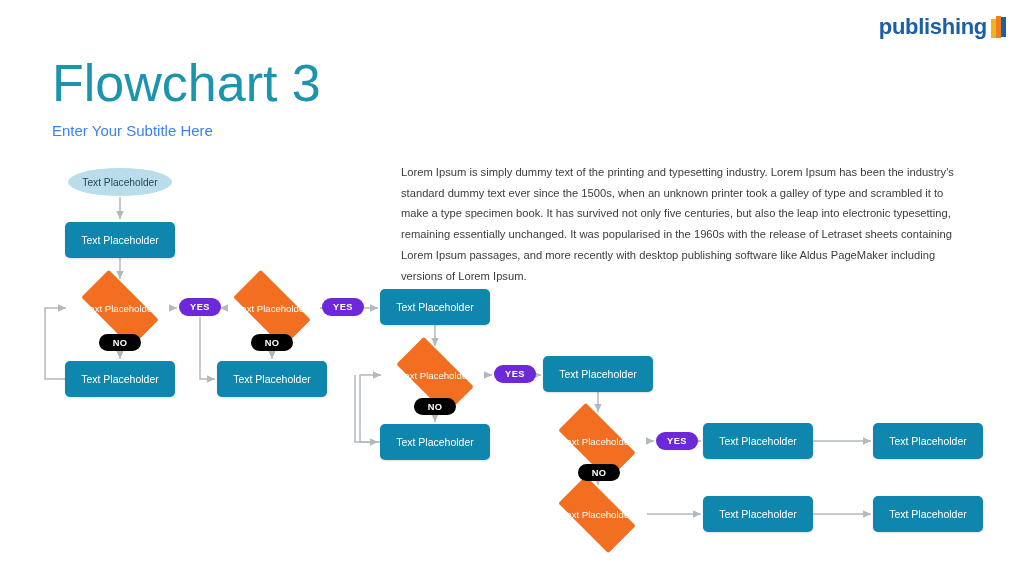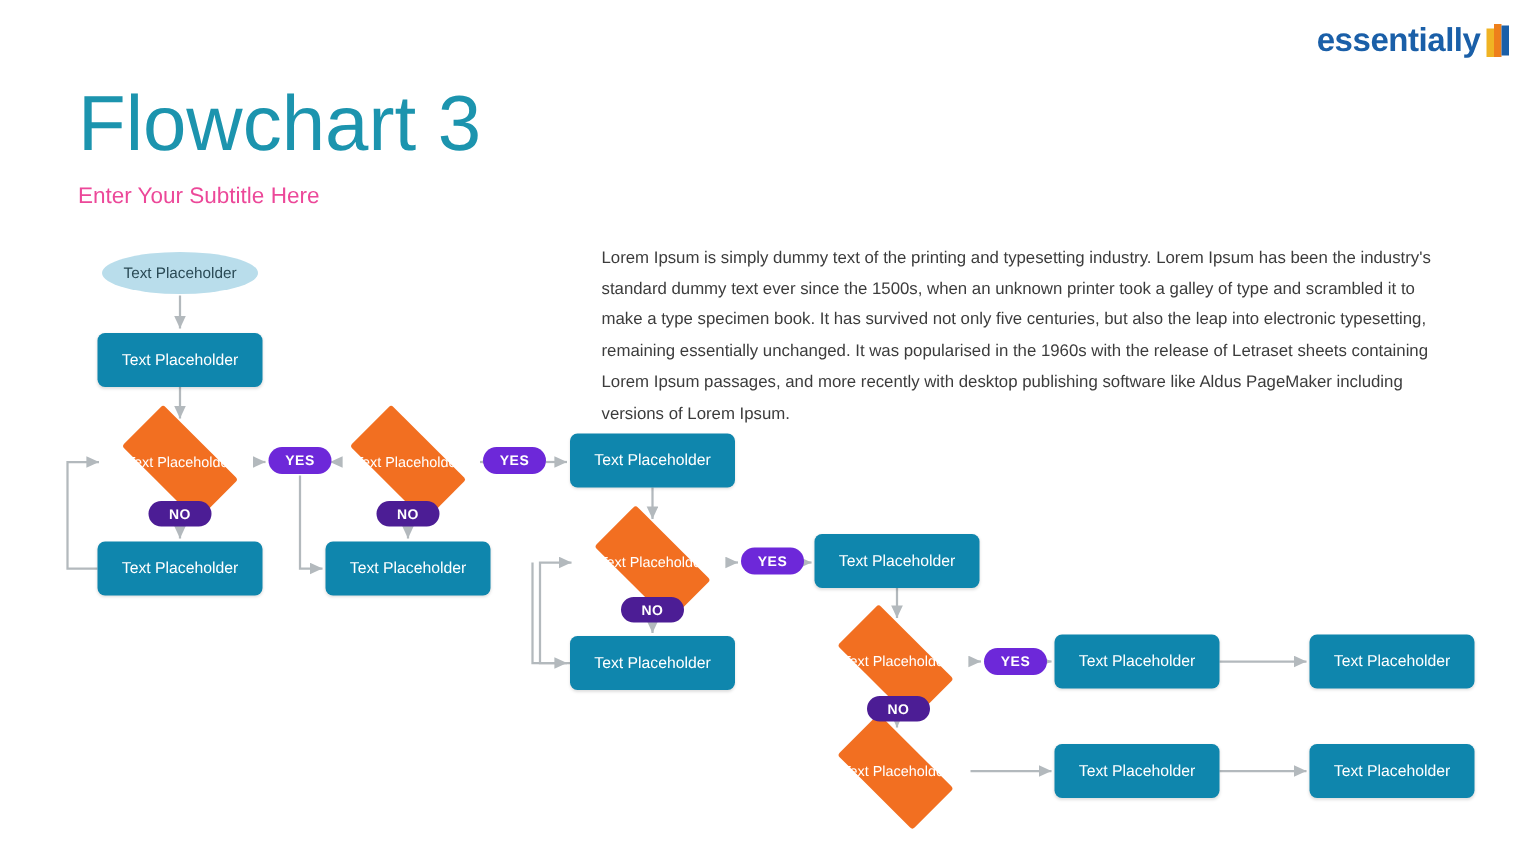--- a/index.html
+++ b/index.html
@@ -27,21 +27,21 @@
     color: #1C94AE;
     line-height: 1;
     white-space: nowrap;
   }
   #slide-subtitle {
     position: absolute;
     left: 52px;
     top: 122px;
     font-size: 15px;
     font-weight: 400;
-    color: #ec4899;
+    color: #3b82f6;
     white-space: nowrap;
   }
 
   
   #logo {
     position: absolute;
     right: 18px;
     top: 16px;
     display: flex;
     align-items: center;
@@ -152,31 +152,31 @@
     align-items: center;
     justify-content: center;
     border-radius: 999px;
     font-size: 9.3px;
     font-weight: 700;
     color: #ffffff;
     letter-spacing: 0.4px;
     z-index: 5;
   }
   .pill.yes { background: #6d28d9; }
-  .pill.no  { background: #4c1d95; }
+  .pill.no  { background: #000000; }
 </style>
 </head>
 <body>
 
 <div id="slide-title">Flowchart 3</div>
 
 <div id="slide-subtitle">Enter Your Subtitle Here</div>
 
 <div id="logo">
-  <span id="logo-text">essentially</span>
+  <span id="logo-text">publishing</span>
   <span id="logo-mark">
     <i class="b1"></i>
       <i class="b2"></i>
       <i class="b3"></i>
   </span>
 </div>
 
 <div id="body-paragraph">Lorem Ipsum is simply dummy text of the printing and typesetting industry. Lorem Ipsum has been the industry's standard dummy text ever since the 1500s, when an unknown printer took a galley of type and scrambled it to make a type specimen book. It has survived not only five centuries, but also the leap into electronic typesetting, remaining essentially unchanged. It was popularised in the 1960s with the release of Letraset sheets containing Lorem Ipsum passages, and more recently with desktop publishing software like Aldus PageMaker including versions of Lorem Ipsum.</div>
 
 <div id="flow-canvas">

